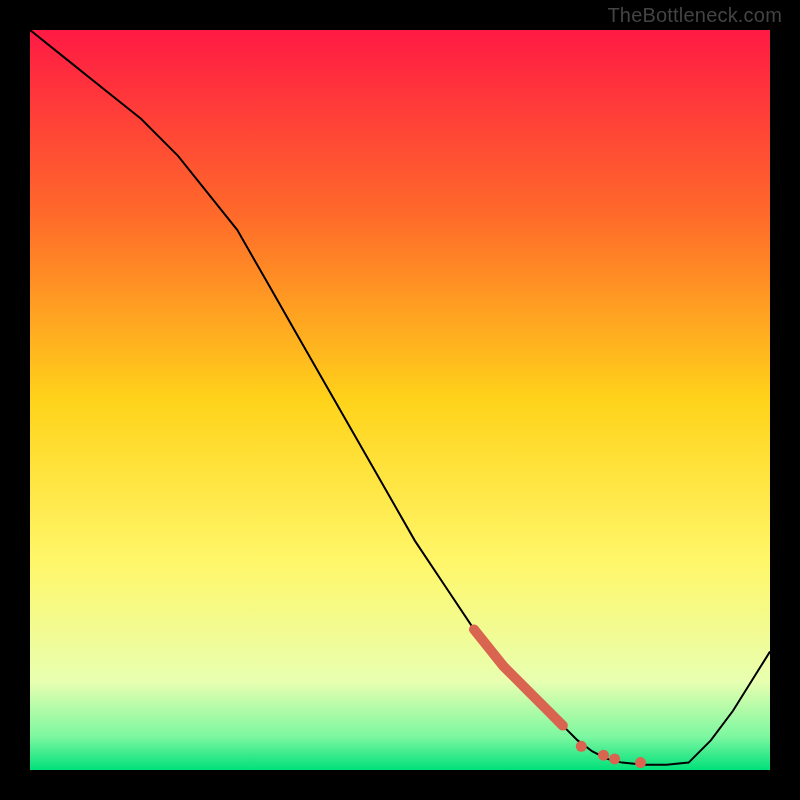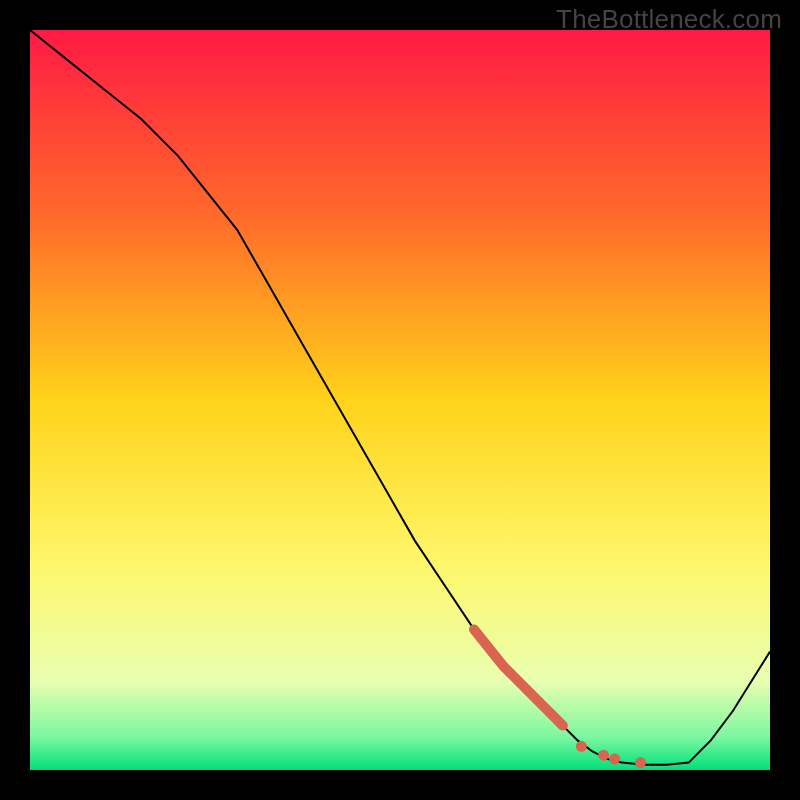--- a/index.html
+++ b/index.html
@@ -15,21 +15,21 @@
     position: relative;
     width: 800px;
     height: 800px;
     background: #000;
   }
   .watermark {
     position: absolute;
     top: 4px;
     right: 18px;
     color: #444;
-    font-size: 26px;
+    font-size: 20px;
     font-weight: 500;
     letter-spacing: 0.2px;
     user-select: none;
   }
   .plot {
     position: absolute;
     left: 30px;
     top: 30px;
     width: 740px;
     height: 740px;

